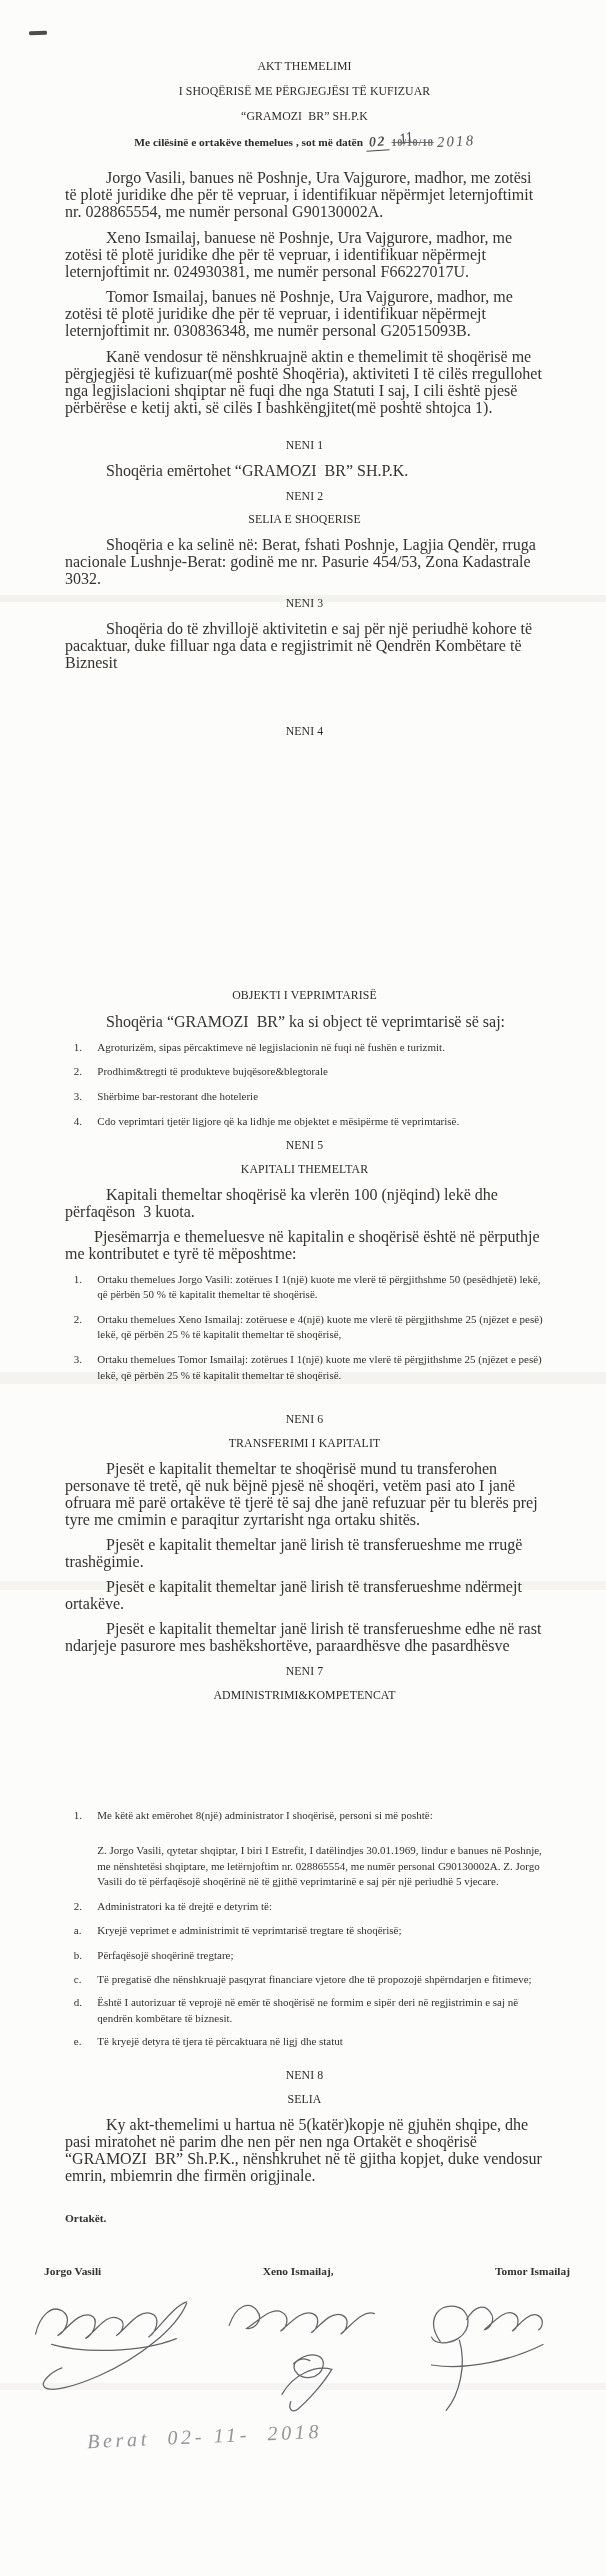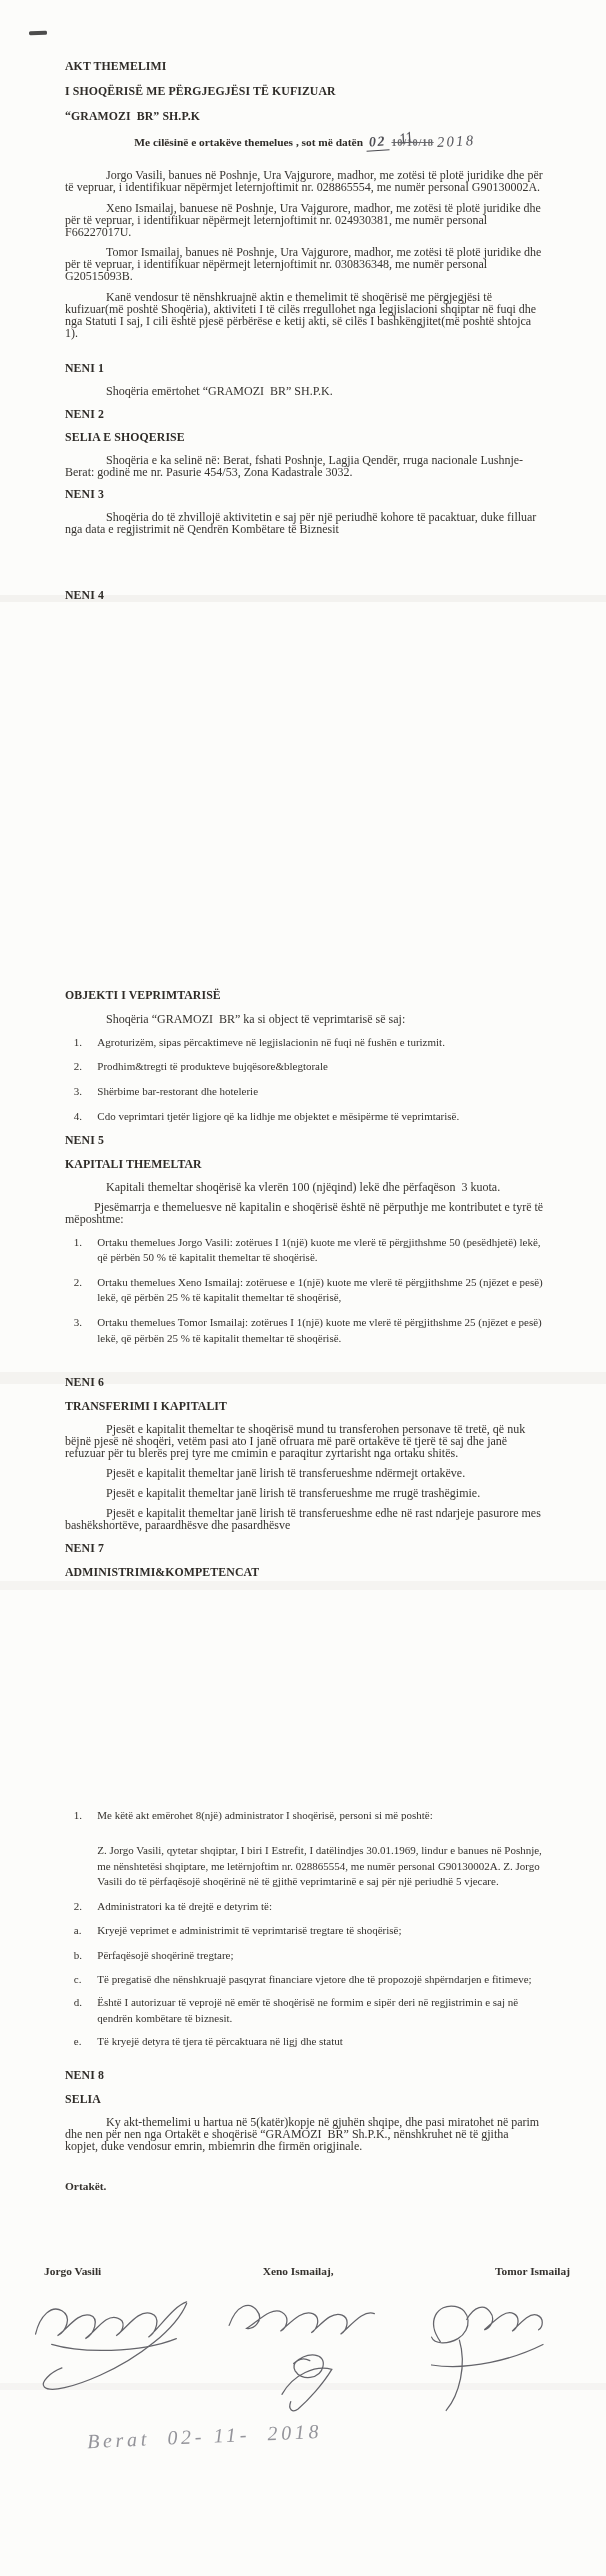--- a/index.html
+++ b/index.html
@@ -5,24 +5,24 @@
   html,body { margin:0; padding:0; background:#e8e8e6; }
   .paper {
     position:relative; width:607px; height:2576px; margin:0 auto;
     background:#fcfcfa; overflow:hidden;
     font-family:"Liberation Serif", serif; color:#35322e;
   }
   .scan-band { position:absolute; left:0; width:607px; pointer-events:none; }
   .corner-mark { position:absolute; left:29px; top:31px; width:17.6px; height:4.4px;
     background:#4c4c4c; border-radius:1.5px; transform:rotate(-1deg); }
   .sec { position:absolute; left:65px; width:479px; }
-  .h-center { font-weight:bold; font-size:11.8px; line-height:14.7px;
+  .h-center { text-align:center; font-weight:normal; font-size:11.8px; line-height:14.7px;
     letter-spacing:0.1px; color:#2f2c28; white-space:pre-wrap; }
   .gap14 { margin-top:10.3px; } .gap12 { margin-top:8.8px; } .gap13 { margin-top:9.5px; }
-  .body-p { font-size:12px; line-height:12px; margin-top:8.8px; text-indent:41px;
+  .body-p { font-size:16px; line-height:17px; margin-top:8.8px; text-indent:41px;
     white-space:pre-wrap; color:#36332f; }
   .ol-item { display:flex; margin-top:9.5px; font-size:11px; line-height:15.4px; }
   .ol-item .marker { flex:none; width:23.5px; padding-left:8.8px; }
   .ol-item .itext { flex:1; white-space:pre-wrap; }
   .date-line { margin-top:9.5px; text-align:center; font-weight:bold; font-size:11.4px;
     line-height:16px; color:#2f2c28; }
   .hw { font-style:italic; font-family:"Liberation Serif", serif; }
   .hw-day { color:#4e4e54; font-size:14px; letter-spacing:1.5px;
     border-bottom:1.1px solid #4a4a50; padding:0 2.9px; display:inline-block;
     transform:rotate(-4deg); }
@@ -116,32 +116,32 @@
     <div class="h-center gap12">KAPITALI THEMELTAR</div>
     <div class="body-p" style="margin-top:9.5px;">Kapitali themeltar shoqërisë ka vlerën 100 (njëqind) lekë dhe përfaqëson  3 kuota.</div>
     <div class="body-p" style="margin-top:8px;text-indent:29px;">Pjesëmarrja e themeluesve në kapitalin e shoqërisë është në përputhje me kontributet e tyrë të mëposhtme:</div>
 
     <div class="ol-item">
       <span class="marker">1.</span>
       <span class="itext">Ortaku themelues Jorgo Vasili: zotërues I 1(një) kuote me vlerë të përgjithshme 50 (pesëdhjetë) lekë, që përbën 50 % të kapitalit themeltar të shoqërisë.</span>
     </div>
     <div class="ol-item">
       <span class="marker">2.</span>
-      <span class="itext">Ortaku themelues Xeno Ismailaj: zotëruese e 1(një) kuote me vlerë të përgjithshme 25 (njëzet e pesë) lekë, që përbën 25 % të kapitalit themeltar të shoqërisë,</span>
+      <span class="itext">Ortaku themelues Xeno Ismailaj: zotëruese e 4(një) kuote me vlerë të përgjithshme 25 (njëzet e pesë) lekë, që përbën 25 % të kapitalit themeltar të shoqërisë,</span>
     </div>
     <div class="ol-item">
       <span class="marker">3.</span>
       <span class="itext">Ortaku themelues Tomor Ismailaj: zotërues I 1(një) kuote me vlerë të përgjithshme 25 (njëzet e pesë) lekë, që përbën 25 % të kapitalit themeltar të shoqërisë.</span>
     </div>
 
     <div class="h-center neni6-space">NENI 6</div>
     <div class="h-center gap12">TRANSFERIMI I KAPITALIT</div>
     <div class="body-p" style="margin-top:9.5px;">Pjesët e kapitalit themeltar te shoqërisë mund tu transferohen personave të tretë, që nuk bëjnë pjesë në shoqëri, vetëm pasi ato I janë ofruara më parë ortakëve të tjerë të saj dhe janë refuzuar për tu blerës prej tyre me cmimin e paraqitur zyrtarisht nga ortaku shitës.</div>
+    <div class="body-p" style="margin-top:8px;">Pjesët e kapitalit themeltar janë lirish të transferueshme me rrugë trashëgimie.</div>
     <div class="body-p" style="margin-top:8px;">Pjesët e kapitalit themeltar janë lirish të transferueshme ndërmejt ortakëve.</div>
-    <div class="body-p" style="margin-top:8px;">Pjesët e kapitalit themeltar janë lirish të transferueshme me rrugë trashëgimie.</div>
     <div class="body-p" style="margin-top:8px;">Pjesët e kapitalit themeltar janë lirish të transferueshme edhe në rast ndarjeje pasurore mes bashëkshortëve, paraardhësve dhe pasardhësve</div>
 
     <div class="h-center gap14">NENI 7</div>
     <div class="h-center gap12">ADMINISTRIMI&amp;KOMPETENCAT</div>
   </div>
 
   <div class="sec" style="top:1808px;">
 
     <div class="ol-item" style="margin-top:0;">
       <span class="marker">1.</span>

